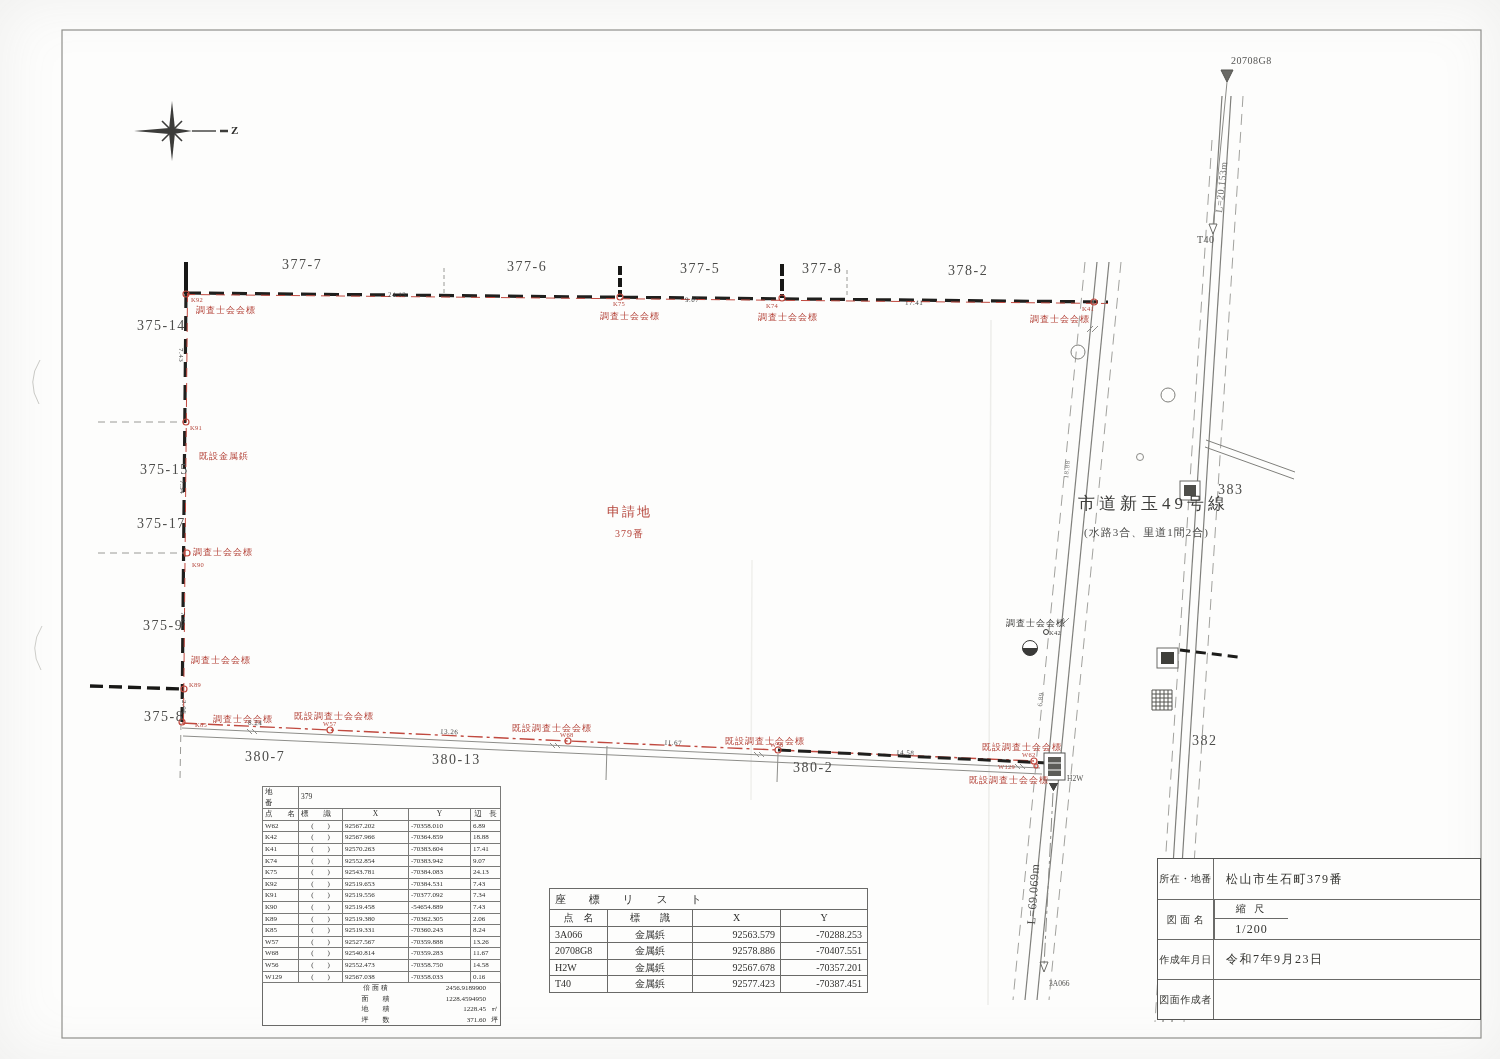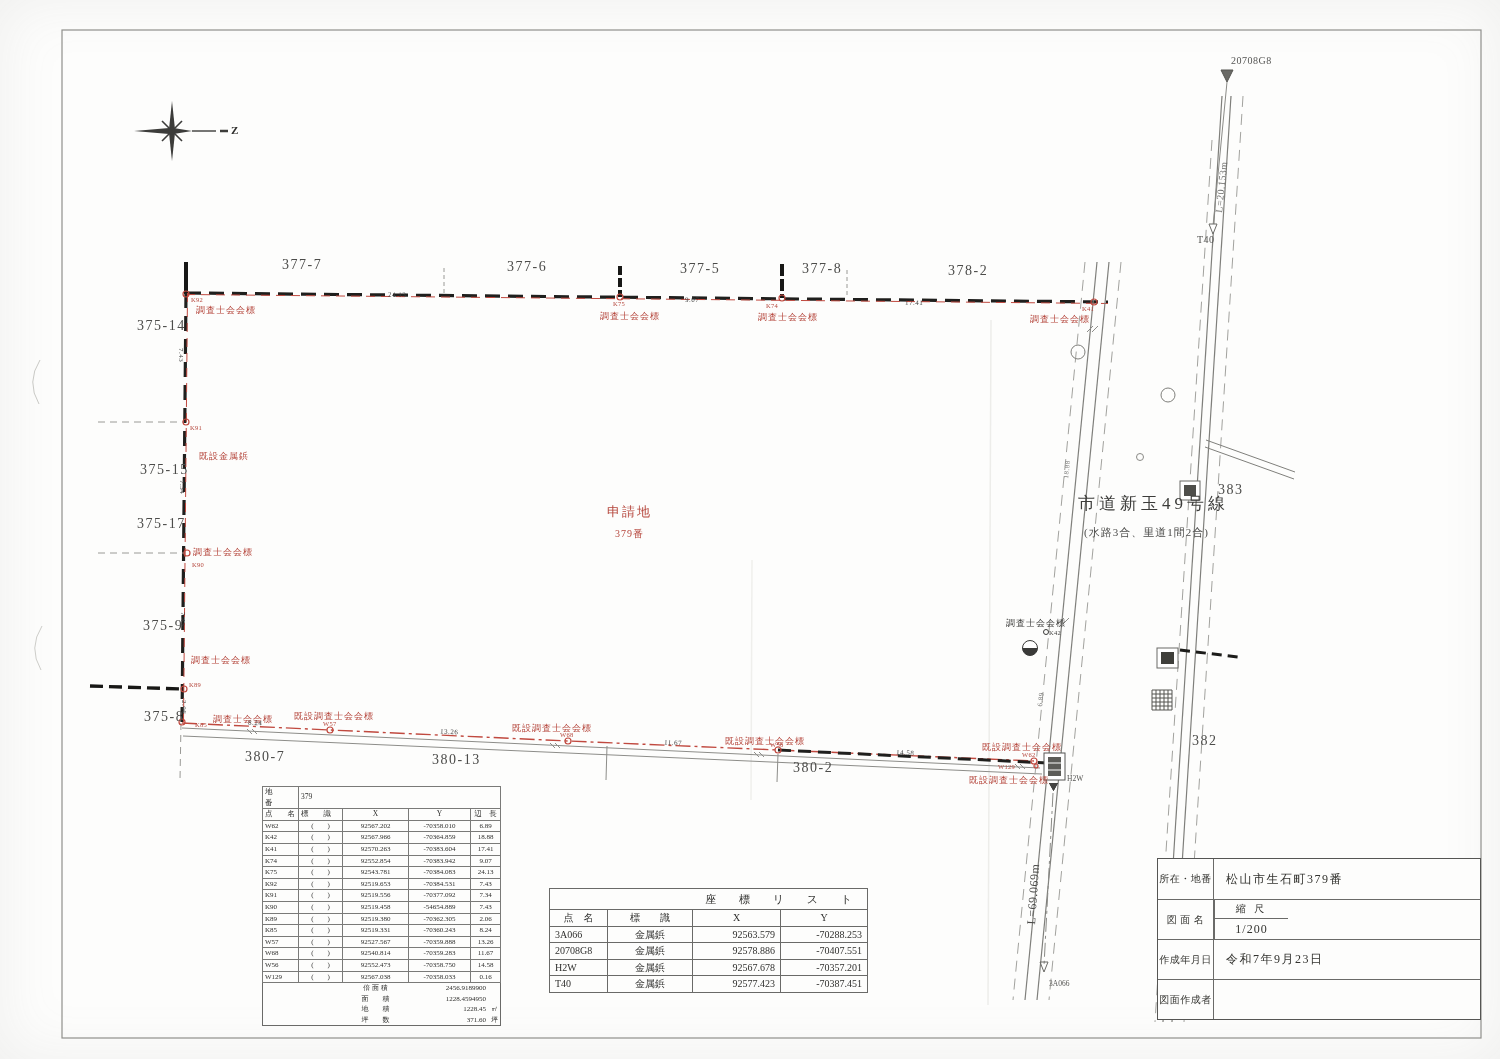--- a/index.html
+++ b/index.html
@@ -27,33 +27,33 @@
   .lenlab{font-size:10px;color:#6e6e6c;letter-spacing:0.5px;}
   .lenlab2{font-size:12px;color:#4a4a48;letter-spacing:0.5px;}
   .northz{font-size:11px;font-weight:bold;color:#2e2e2c;}
 
   
   table.pts{position:absolute;left:262px;top:786px;width:238px;border-collapse:collapse;
     table-layout:fixed;font-size:7px;color:#2f2f2d;background:#fdfdfc;border:1px solid #6a6a68;}
   table.pts td{border:0.6px solid #7a7a78;height:10.6px;padding:0 2px;line-height:10.6px;overflow:hidden;}
   table.pts tr.hd td{font-size:7.5px;}
   table.pts td.c{text-align:center;}
-  table.pts td.r{text-align:center;}
+  table.pts td.r{text-align:left;}
   table.pts td.sp{letter-spacing:4px;}
   table.pts tr.ft td{border:none;}
   table.pts tr.ft1 td{border-top:0.6px solid #6a6a68;}
   table.pts .ftv{text-align:right;}
   table.pts .ftv .u{display:inline-block;width:12px;text-align:right;}
 
   
   table.coord{position:absolute;left:549px;top:888px;width:318px;border-collapse:collapse;
     table-layout:fixed;font-size:10px;color:#2f2f2d;background:#fdfdfc;border:1.2px solid #55555:}
   table.coord{border:1.2px solid #555553;}
   table.coord td{border:0.8px solid #6a6a68;height:15.5px;padding:0 5px;line-height:15px;}
-  table.coord td.title{height:20px;text-align:right;letter-spacing:10px;font-size:11px;}
+  table.coord td.title{height:20px;text-align:left;letter-spacing:10px;font-size:11px;}
   table.coord td.c{text-align:center;}
   table.coord td.r{text-align:right;}
 
   
   .tb{position:absolute;left:1157px;top:858px;width:322px;height:160px;border:1.2px solid #555553;
       background:#fdfdfc;font-size:11px;color:#33332f;}
   .tb .row{display:flex;height:40px;box-sizing:border-box;border-top:0.8px solid #6a6a68;}
   .tb .row:first-child{border-top:none;}
   .tb .lab{width:56px;box-sizing:border-box;border-right:0.8px solid #6a6a68;display:flex;
       align-items:center;justify-content:center;font-size:10px;letter-spacing:0.5px;}

